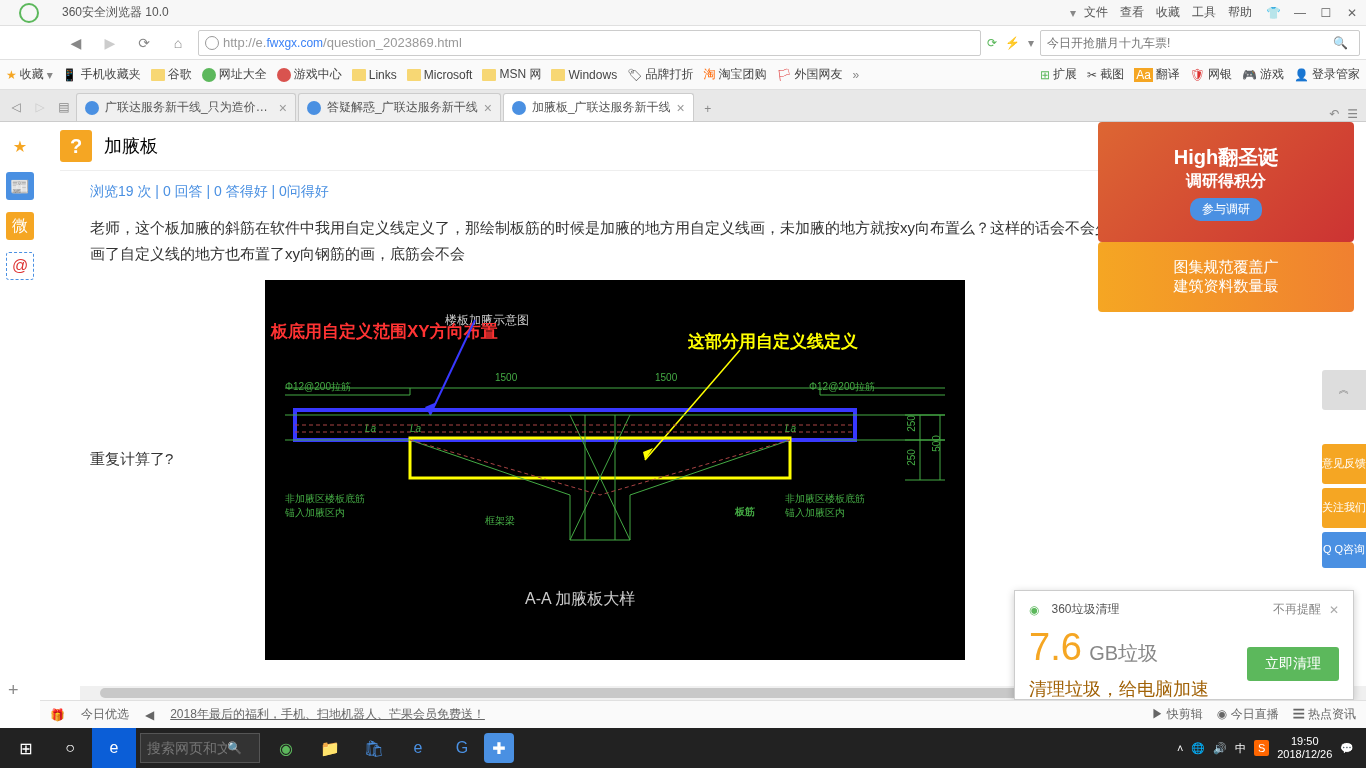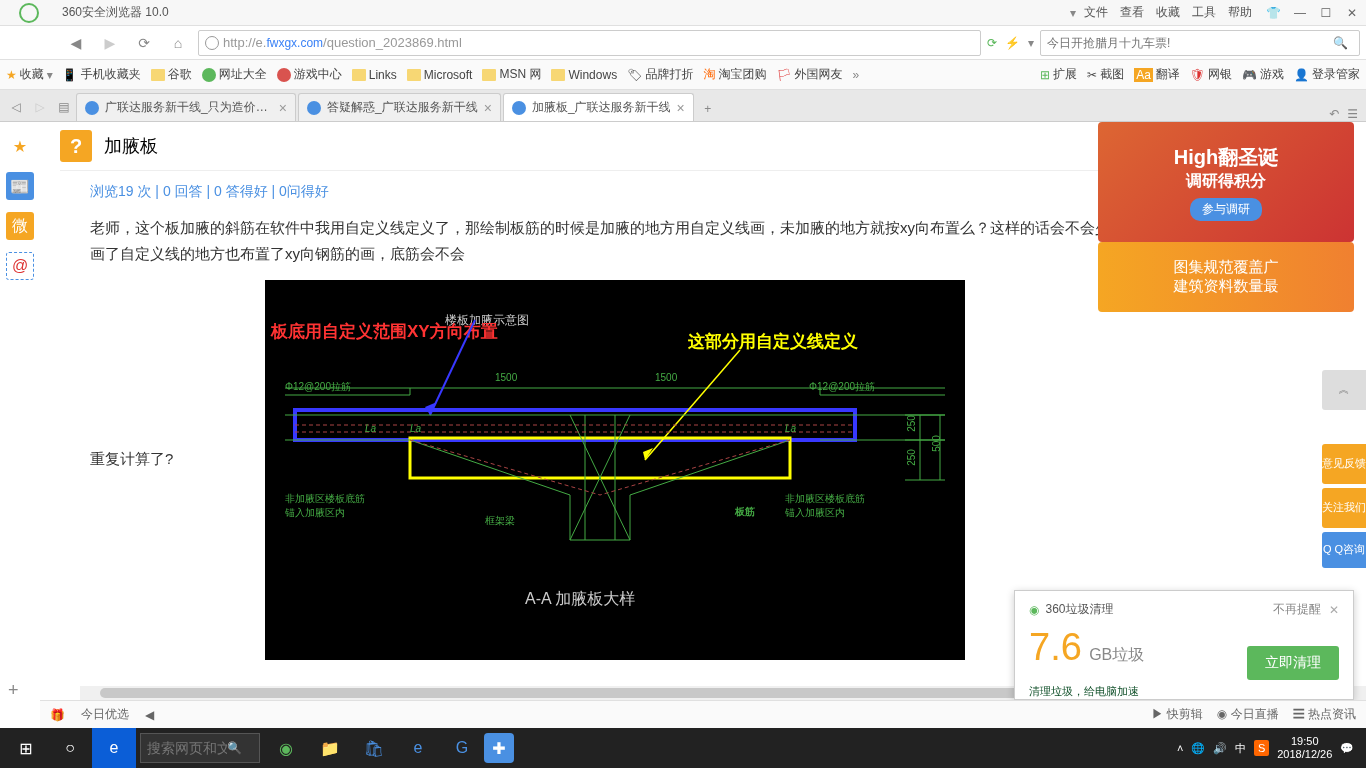--- a/index.html
+++ b/index.html
@@ -79,25 +79,25 @@
 
 
 .float-right { position: absolute; right: 0; top: 370px; width: 44px; display: flex; flex-direction: column; gap: 4px; }
 .float-btn { height: 40px; background: #f5a623; color: #fff; font-size: 11px; display: flex; align-items: center; justify-content: center; text-align: center; cursor: pointer; border-radius: 3px 0 0 3px; line-height: 1.2; }
 .float-btn.blue { background: #4a90e2; height: 36px; }
 .float-btn.top { background: #ddd; color: #888; }
 
 
 .popup { position: absolute; right: 12px; bottom: 68px; width: 340px; height: 110px; background: #fff; border: 1px solid #ccc; box-shadow: 0 2px 8px rgba(0,0,0,.2); padding: 10px 14px; }
 .popup-head { display: flex; align-items: center; color: #888; font-size: 12px; }
-.popup-head .pt { flex: 1; color: #555; margin-left: 6px; }
+.popup-head .pt { flex: 1; color: #555; margin-left: 12px; }
 .popup-body { display: flex; align-items: center; margin-top: 8px; }
 .popup-num { font-size: 38px; color: #f5a623; font-weight: 300; }
-.popup-unit { font-size: 16px; color: #888; margin-left: 4px; }
-.popup-sub { font-size: 11px; color: #14532d; margin-top: 15px; }
+.popup-unit { font-size: 20px; color: #888; margin-left: 4px; }
+.popup-sub { font-size: 18px; color: #a16207; margin-top: 8px; }
 .popup-btn { background: #5cb85c; color: #fff; padding: 8px 18px; border-radius: 3px; font-size: 14px; margin-left: auto; cursor: pointer; }
 
 
 .statusbar { position: absolute; left: 40px; right: 0; bottom: 40px; height: 28px; background: #fafafa; border-top: 1px solid #e0e0e0; display: flex; align-items: center; padding: 0 10px; font-size: 12px; color: #666; gap: 16px; }
 .statusbar .sb-right { margin-left: auto; display: flex; gap: 14px; }
 
 
 .hscroll { position: absolute; left: 40px; right: 0; bottom: 68px; height: 14px; background: #f0f0f0; }
 .hscroll-thumb { position: absolute; left: 20px; width: 940px; height: 10px; top: 2px; background: #c8c8c8; border-radius: 5px; }
 
@@ -389,20 +389,21 @@
       <div class="popup-sub">清理垃圾，给电脑加速</div>
     </div>
     <div class="popup-btn">立即清理</div>
   </div>
 </div>
 
 <div class="statusbar">
   <span style="color:#f5a623;">🎁</span>
   <span>今日优选</span>
   <span>◀</span>
+  <span style="text-decoration:underline;">2018年最后的福利，手机、扫地机器人、芒果会员免费送！</span>
   <div class="sb-right">
     <span>▶ <span>快剪辑</span></span>
     <span>◉ <span>今日直播</span></span>
     <span>☰ <span>热点资讯</span></span>
   </div>
 </div>
 
 <div class="taskbar">
   <div class="tb-item">⊞</div>
   <div class="tb-item">○</div>

